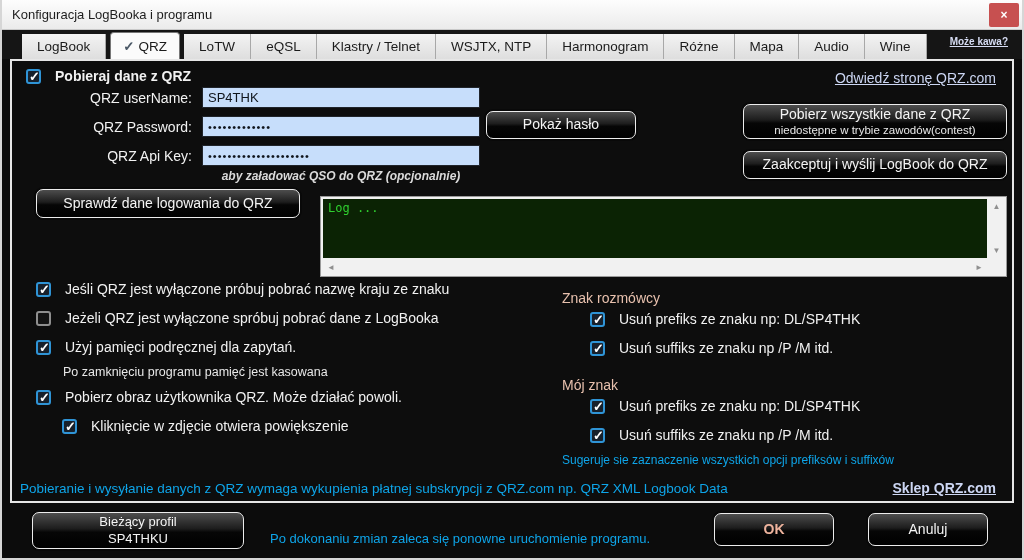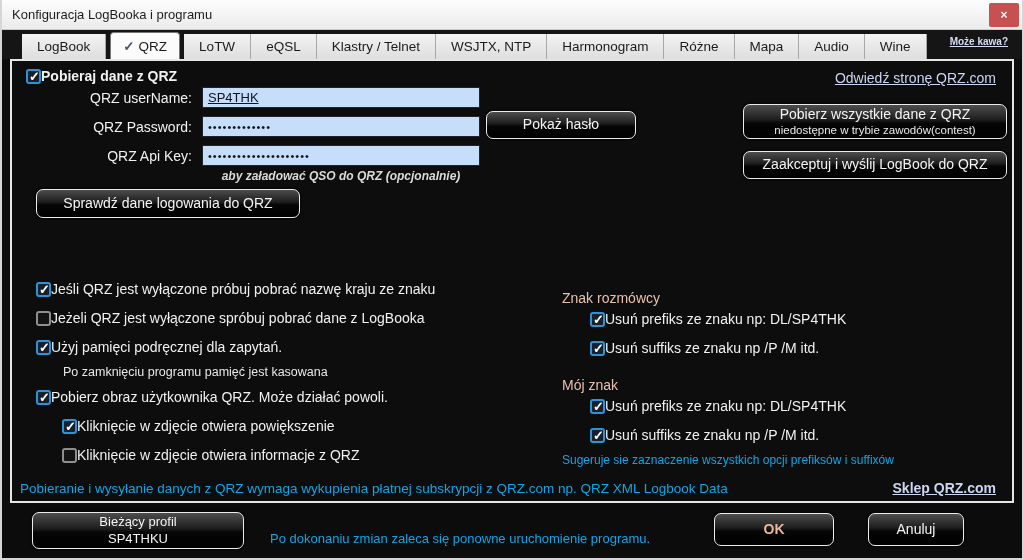--- a/index.html
+++ b/index.html
@@ -22,21 +22,21 @@
     color:#1b1b1b; font-size:13.5px; display:flex; align-items:center; border-right:1px solid #a8a8a8; cursor:pointer; }
   .tab.selected { height:27px; background:#fbfbfb; border:1px solid #777; border-bottom:none;
     border-radius:4px 4px 0 0; margin:0 4px; padding:0 12px; }
   .tab.selected .tabcheck { color:#4c5a68; font-weight:bold; margin-right:4px; }
   .coffee { position:absolute; right:14px; top:36px; color:#d7ddf4; font-size:10px;
     font-weight:bold; text-decoration:underline; cursor:pointer; }
   
   .panel { position:absolute; left:8px; right:8px; top:59px; bottom:55px;
     background:#0d0d0d; border:2px solid #e6e6e6; }
   .link { color:#ccd6f3; text-decoration:underline; cursor:pointer; }
-  .cbrow { position:absolute; display:flex; align-items:center; gap:0;
+  .cbrow { position:absolute; display:flex; align-items:center; gap:14px;
     font-size:14px; color:#f1f1f1; white-space:nowrap; }
   .cb { width:15px; height:15px; border:2px solid #8f8f8f; border-radius:3px;
     background:#141414; position:relative; flex:none; cursor:pointer; }
   .cb.checked { border-color:#2f94d6; background:#17202b; }
   .cb.checked::after { content:"✓"; position:absolute; left:1px; top:-2px;
     color:#fff; font-size:13px; font-weight:bold; }
   .flabel { position:absolute; left:0; width:180px; text-align:right;
     font-size:14px; color:#f2f2f2; }
   .finput { position:absolute; left:190px; width:278px; height:21px;
     background:#c7defb; border:1px solid #20242a; color:#10151c; font-size:13px;
@@ -94,21 +94,21 @@
 
   <div class="panel">
 
     <div class="cbrow" style="left:14px; top:7px; font-weight:bold;">
       <span class="cb checked"></span>
       <span>Pobieraj dane z QRZ</span>
     </div>
     <span class="link" style="position:absolute; right:16px; top:9px; font-size:14px;">Odwiedź stronę QRZ.com</span>
 
     <span class="flabel" style="top:29px;">QRZ userName:</span>
-    <input class="finput" style="top: 26px; text-decoration: underline;" value="SP4THK">
+    <input class="finput" style="top: 26px;" value="SP4THK">
 
     <span class="flabel" style="top:58px;">QRZ Password:</span>
     <input class="finput" style="top: 55px; font-size: 11px; letter-spacing: 1px;" value="•••••••••••••">
     <div class="dbtn" style="left:474px; top:50px; width:150px; height:28px;">
       <span>Pokaż hasło</span>
     </div>
 
     <span class="flabel" style="top:87px;">QRZ Api Key:</span>
     <input class="finput" style="top: 84px; font-size: 11px; letter-spacing: 1px;" value="•••••••••••••••••••••">
     <span style="position:absolute; left:190px; top:108px; width:278px; text-align:center;
@@ -118,20 +118,31 @@
       <span>Pobierz wszystkie dane z QRZ</span>
       <span class="sub">niedostępne w trybie zawodów(contest)</span>
     </div>
     <div class="dbtn" style="left:731px; top:90px; width:264px; height:28px;">
       <span>Zaakceptuj i wyślij LogBook do QRZ</span>
     </div>
 
     <div class="dbtn" style="left:24px; top:128px; width:264px; height:29px;">
       <span>Sprawdź dane logowania do QRZ</span>
     </div>
+    <div class="logbox">
+      <div class="logscreen">Log ...</div>
+      <div class="vscroll">
+        <span>▲</span>
+        <span>▼</span>
+      </div>
+      <div class="hscroll">
+        <span>◄</span>
+        <span>►</span>
+      </div>
+    </div>
 
     <div class="cbrow" style="left:24px; top:220px;">
       <span class="cb checked"></span>
       <span>Jeśli QRZ jest wyłączone próbuj pobrać nazwę kraju ze znaku</span>
     </div>
     <div class="cbrow" style="left:24px; top:249px;">
       <span class="cb"></span>
       <span>Jeżeli QRZ jest wyłączone spróbuj pobrać dane z LogBooka</span>
     </div>
     <div class="cbrow" style="left:24px; top:278px;">
@@ -140,24 +151,20 @@
     </div>
     <span class="note12" style="left:51px; top:304px;">Po zamknięciu programu pamięć jest kasowana</span>
     <div class="cbrow" style="left:24px; top:328px;">
       <span class="cb checked"></span>
       <span>Pobierz obraz użytkownika QRZ. Może działać powoli.</span>
     </div>
     <div class="cbrow" style="left:50px; top:357px;">
       <span class="cb checked"></span>
       <span>Kliknięcie w zdjęcie otwiera powiększenie</span>
     </div>
-    <div class="cbrow" style="left:50px; top:386px;">
-      <span class="cb"></span>
-      <span>Kliknięcie w zdjęcie otwiera informacje z QRZ</span>
-    </div>
 
     <span class="sechead" style="left:550px; top:229px;">Znak rozmówcy</span>
     <div class="cbrow" style="left:578px; top:250px;">
       <span class="cb checked"></span>
       <span>Usuń prefiks ze znaku np: DL/SP4THK</span>
     </div>
     <div class="cbrow" style="left:578px; top:279px;">
       <span class="cb checked"></span>
       <span>Usuń suffiks ze znaku np /P /M itd.</span>
     </div>
@@ -178,17 +185,17 @@
   </div>
 
   <div class="dbtn" style="left:30px; top:512px; width:212px; height:37px; font-size:13px;">
     <span>Bieżący profil</span>
     <span>SP4THKU</span>
   </div>
   <span class="salmon" style="position:absolute; left:268px; top:531px; font-size:13px;">Po dokonaniu zmian zaleca się ponowne uruchomienie programu.</span>
   <div class="dbtn" style="left:712px; top:513px; width:120px; height:33px; font-weight:bold; color:#efb49e;">
     <span>OK</span>
   </div>
-  <div class="dbtn" style="left:866px; top:513px; width:96px; height:33px;">
+  <div class="dbtn" style="left:866px; top:513px; width:120px; height:33px;">
     <span>Anuluj</span>
   </div>
 
 </div>
 
 </body></html>

